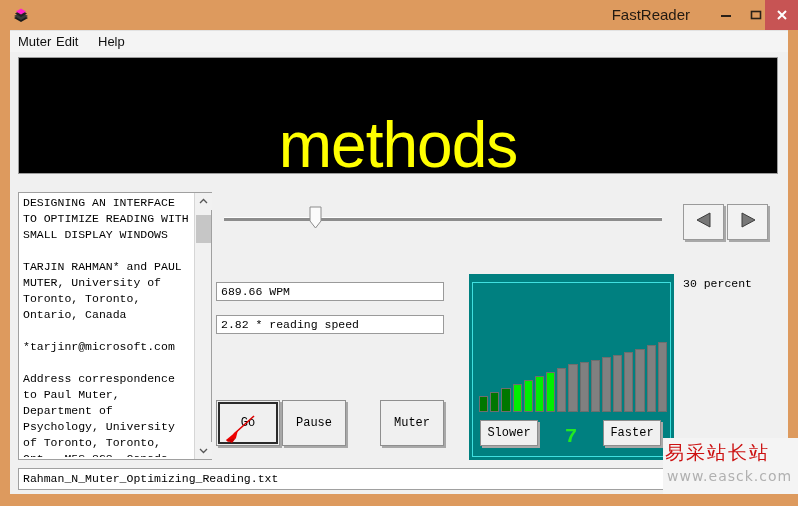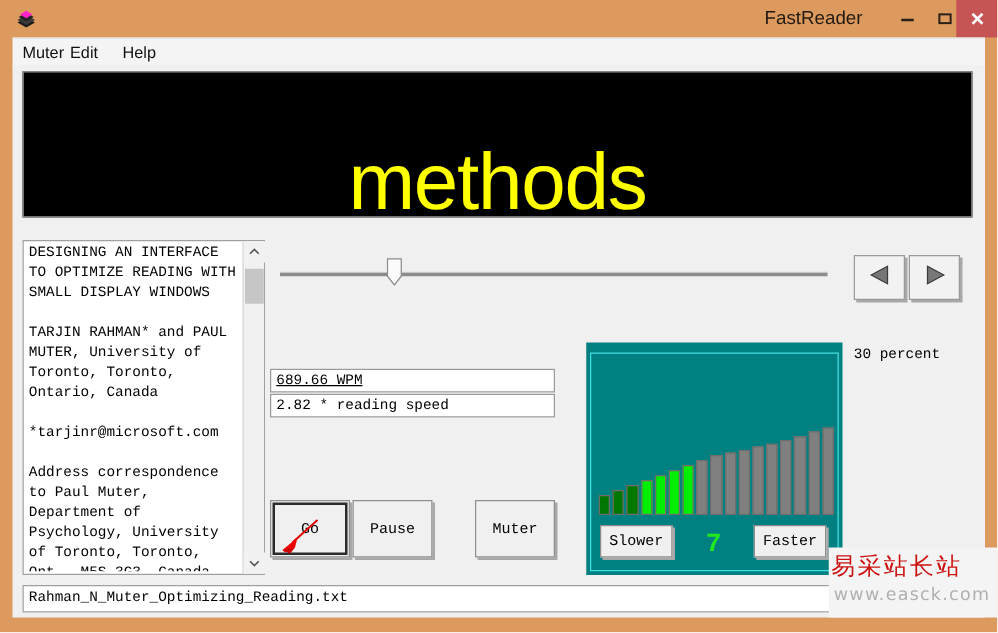--- a/index.html
+++ b/index.html
@@ -199,21 +199,21 @@
     border: 1px solid #9a9a9a;
     box-sizing: border-box;
     font-family: "Liberation Mono", monospace;
     font-size: 11.5px;
     line-height: 18px;
     color: #000000;
     padding-left: 4px;
     overflow: hidden;
     white-space: nowrap;
   }
-  .readout-wpm { top: 243px; text-decoration: underline; }
+  .readout-wpm { top: 230px; }
   .readout-speed { top: 263px; }
 
   
   .abtn {
     position: absolute;
     top: 348px;
     width: 64px; height: 46px;
     background: #f0f0f0;
     border: 1px solid #8f8f8f;
     box-shadow: 2px 2px 0 #a8a8a8;

